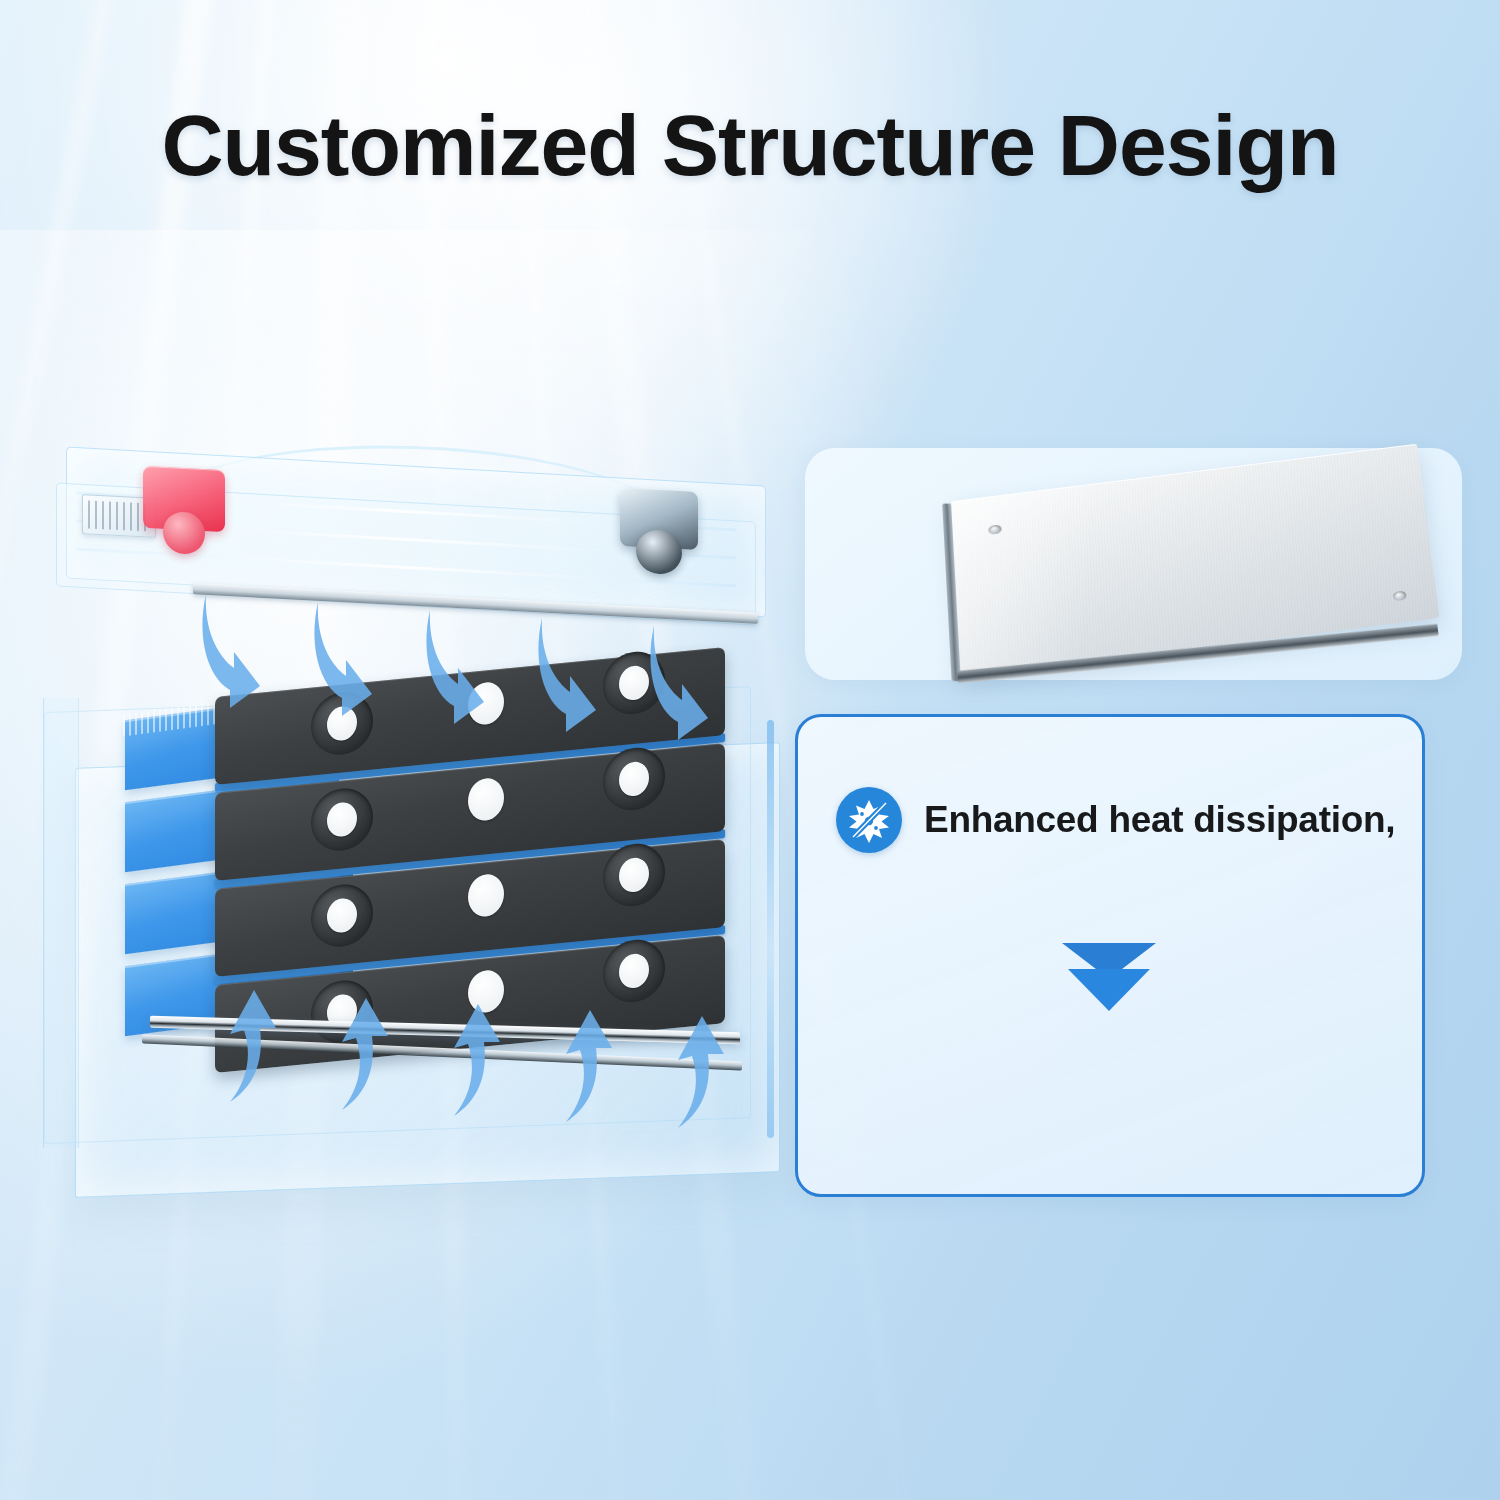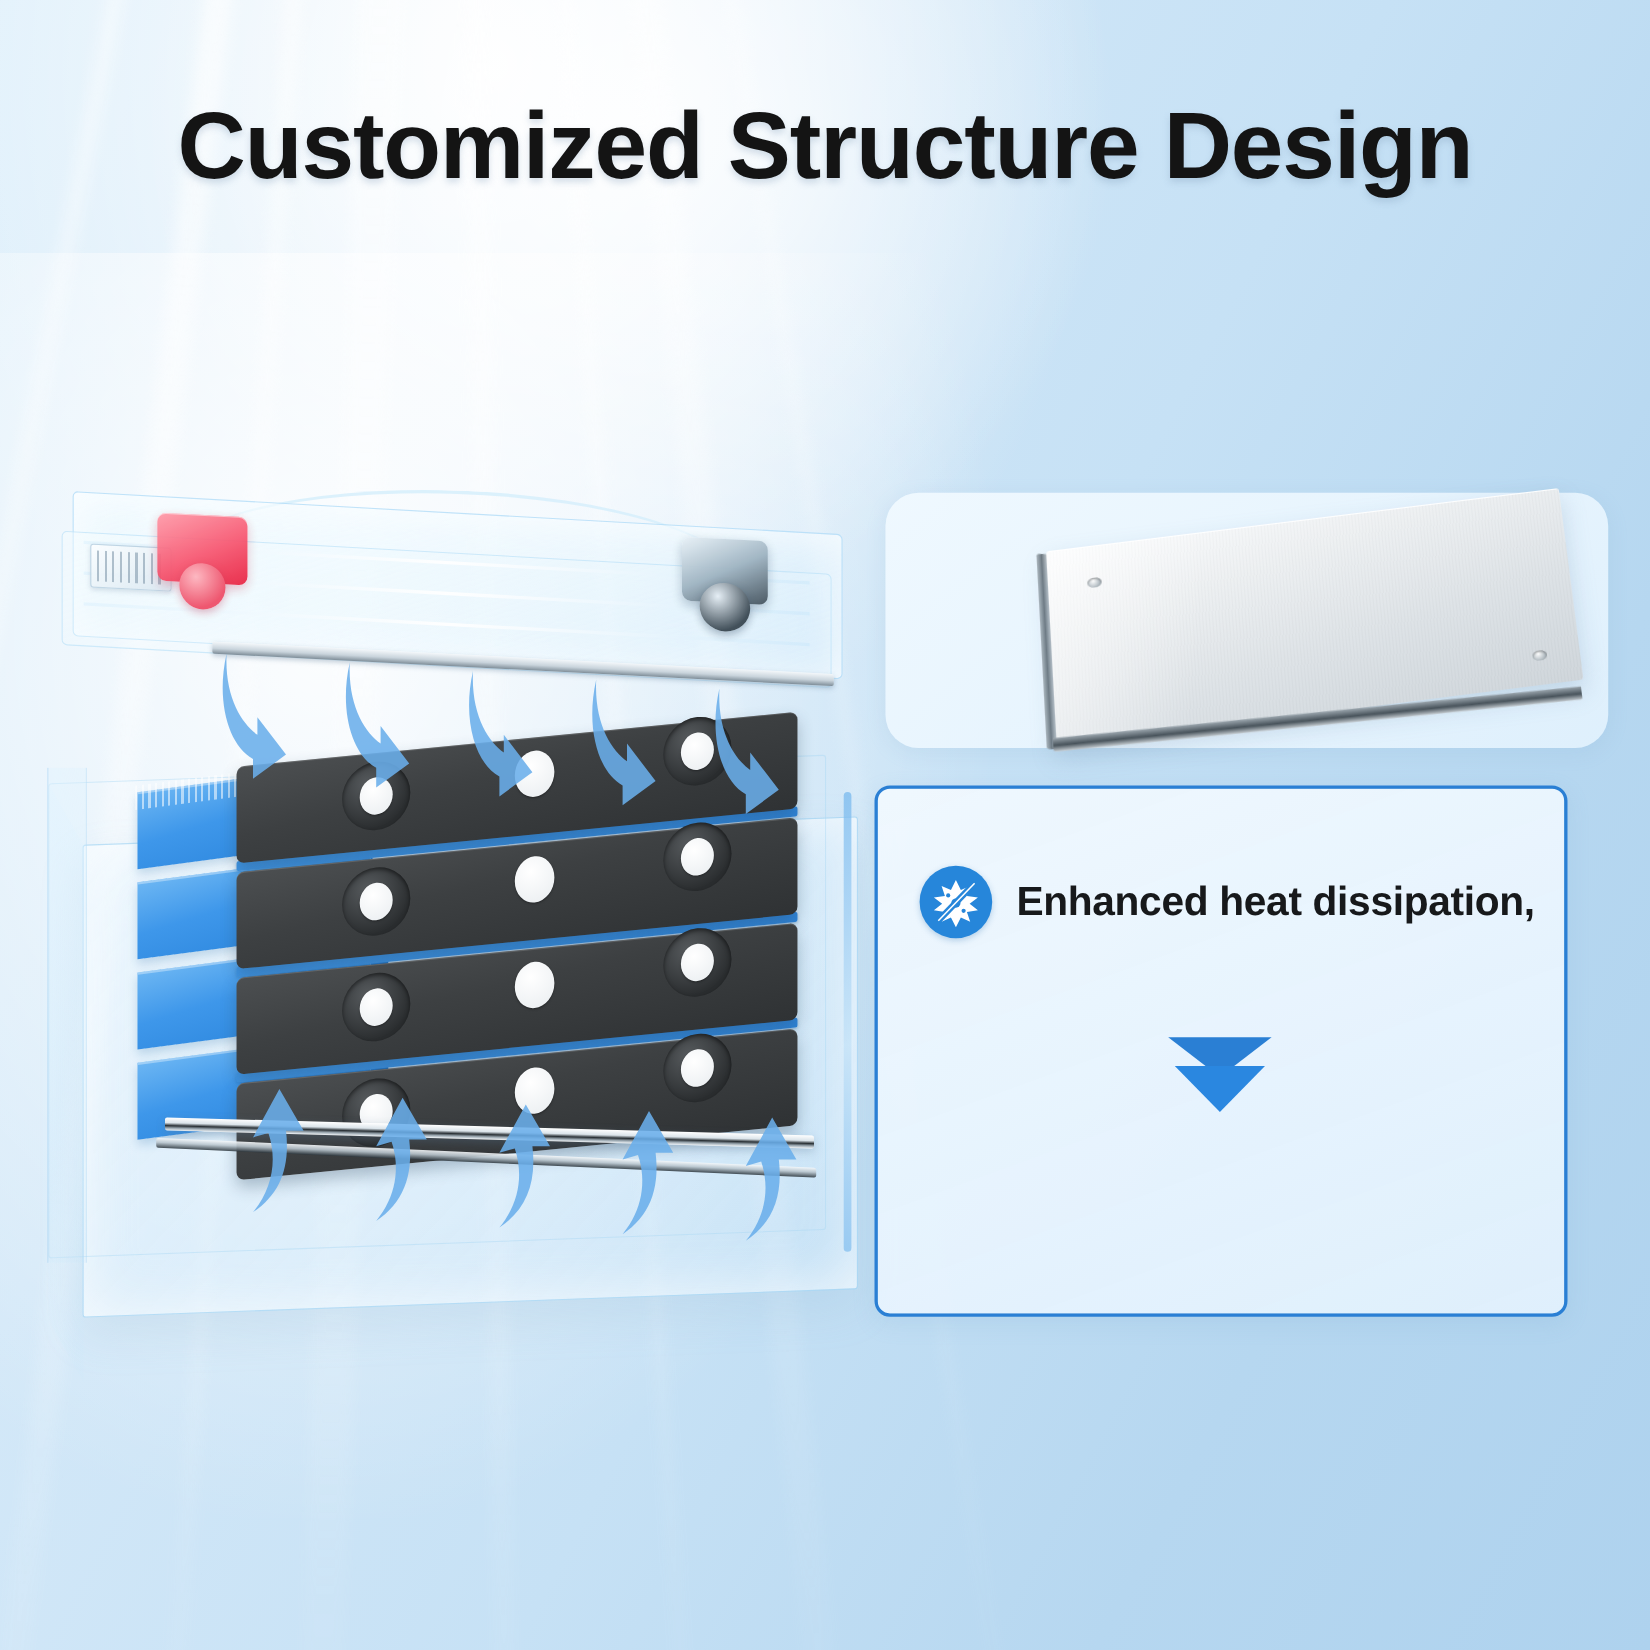--- a/index.html
+++ b/index.html
@@ -26,21 +26,21 @@
     pointer-events:none;
   }
   .glow-mid {
     position:absolute; left:-10%; top:230px; width:1050px; height:1150px;
     background:radial-gradient(ellipse at 42% 30%, rgba(255,255,255,.92) 0%, rgba(255,255,255,.40) 40%, rgba(255,255,255,0) 72%);
     pointer-events:none;
   }
 
   
   .title {
-    position:absolute; left:0; right:0; top:84px;
+    position:absolute; left:0; right:0; top:96px;
     text-align:center;
     font-size:86px; font-weight:bold; letter-spacing:-1px;
     color:#141414;
     text-shadow:0 3px 7px rgba(120,150,180,.30);
     white-space:nowrap;
   }
 
   
   .assembly { position:absolute; left:30px; top:420px; width:790px; height:800px; }
 
@@ -237,21 +237,21 @@
     transform:skewY(1.6deg); border-radius:0 0 2px 2px;
   }
   .hole { position:absolute; width:13px; height:9px; border-radius:50%;
           background:radial-gradient(circle at 40% 30%, #ffffff, #b7c0c6 60%, #8c979e);
           box-shadow:inset 0 1px 2px rgba(0,0,0,.35); }
 
   .card-features {
     position:absolute; left:795px; top:714px; width:630px; height:483px;
     background:linear-gradient(160deg, rgba(240,248,254,.97), rgba(226,241,253,.93));
     border:3px solid #2a7fd4;
-    border-radius:14px;
+    border-radius:26px;
     box-shadow:0 6px 20px rgba(120,165,205,.16);
   }
   .feature-row { position:absolute; display:flex; align-items:center; }
   .f-icon {
     flex:0 0 auto; width:66px; height:66px; border-radius:50%;
     background:#2686da;
     display:flex; align-items:center; justify-content:center;
     box-shadow:0 2px 6px rgba(30,100,170,.28);
   }
   .f-text {

